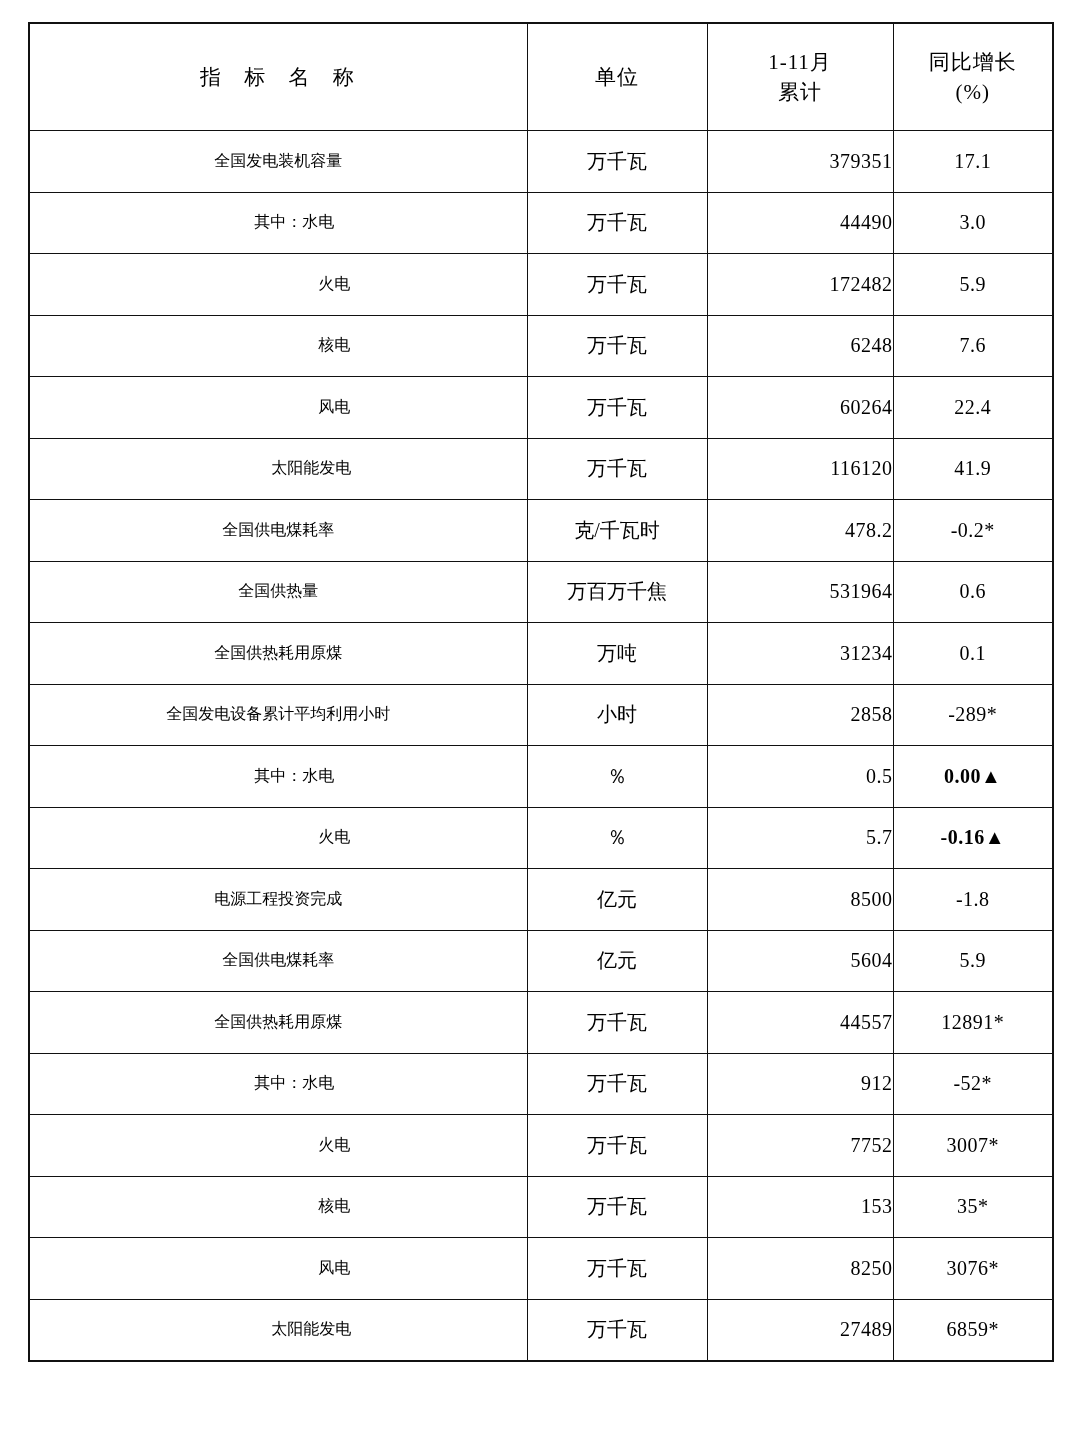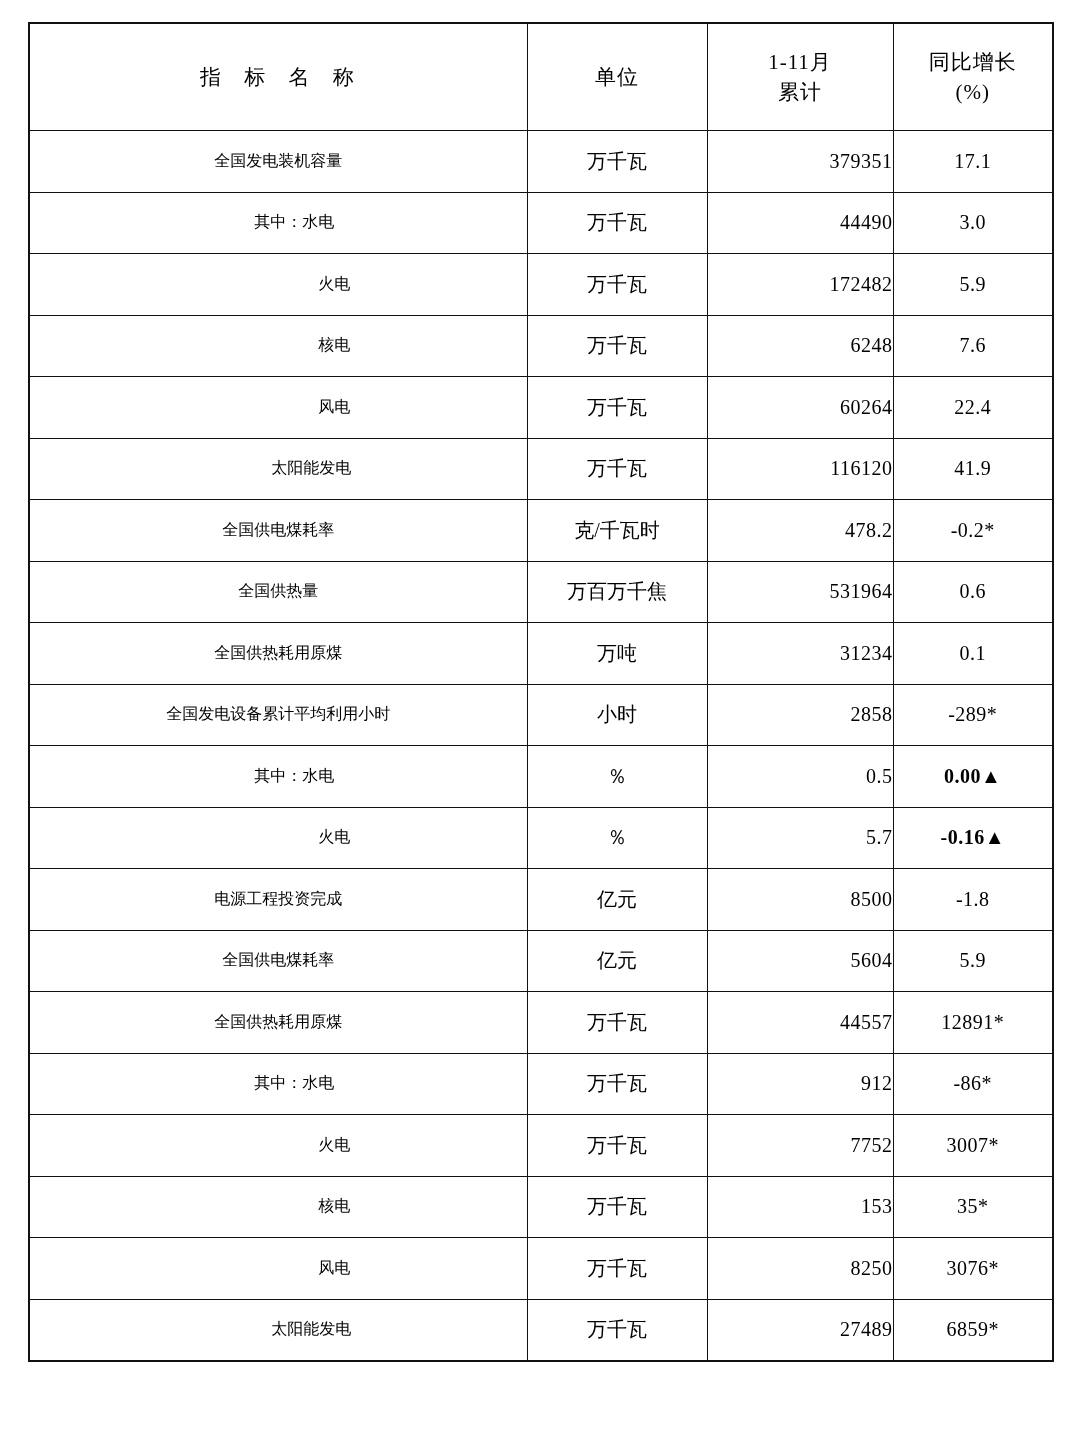--- a/index.html
+++ b/index.html
@@ -196,21 +196,21 @@
         <tr>
           <td class="name">全国供热耗用原煤</td>
           <td class="unit">万千瓦</td>
           <td class="value">44557</td>
           <td class="yoy">12891*</td>
         </tr>
         <tr>
           <td class="name lvl-sub">其中：水电</td>
           <td class="unit">万千瓦</td>
           <td class="value">912</td>
-          <td class="yoy">-86*</td>
+          <td class="yoy">-52*</td>
         </tr>
         <tr>
           <td class="name lvl-sub2">火电</td>
           <td class="unit">万千瓦</td>
           <td class="value">7752</td>
           <td class="yoy">3007*</td>
         </tr>
         <tr>
           <td class="name lvl-sub2">核电</td>
           <td class="unit">万千瓦</td>

